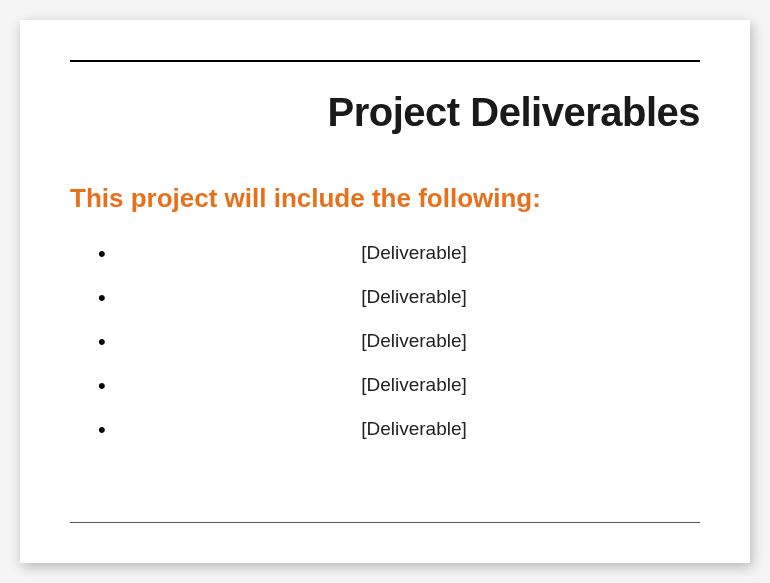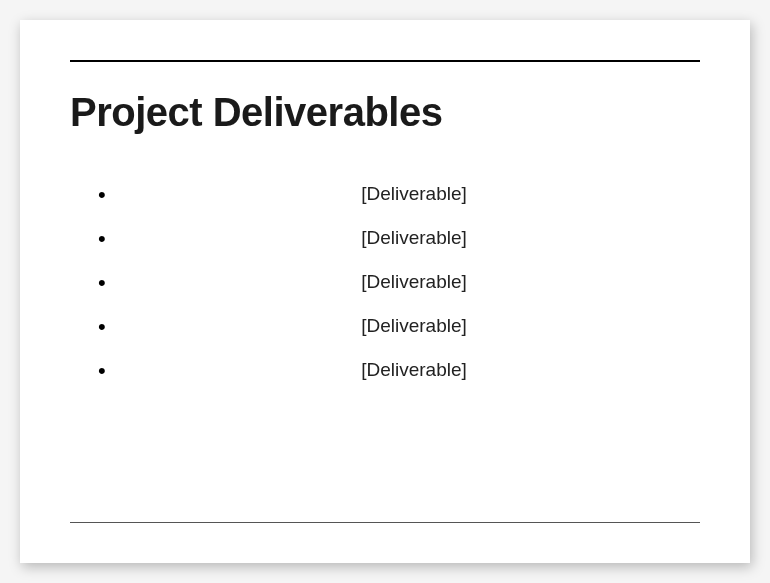--- a/index.html
+++ b/index.html
@@ -35,20 +35,21 @@
       left: 50px;
       right: 50px;
       bottom: 40px;
     }
     .heading {
       font-size: 40px;
       font-weight: 700;
       color: #1a1a1a;
       letter-spacing: -0.5px;
       margin-bottom: 48px;
+      text-align: right;
     }
     .subheading {
       font-size: 26px;
       font-weight: 600;
       color: #e8701a;
       margin-bottom: 28px;
     }
     .items {
       list-style: none;
       padding-left: 28px;
@@ -70,20 +71,21 @@
       line-height: 1;
       top: 1px;
     }
   </style>
 </head>
 <body>
 
 <div class="page">
   <div class="rule-top"></div>
   <h1 class="heading">Project Deliverables</h1>
+  <h2 class="subheading">This project will include the following:</h2>
   <ul class="items">
     <li>[Deliverable]</li>
     <li>[Deliverable]</li>
     <li>[Deliverable]</li>
     <li>[Deliverable]</li>
     <li>[Deliverable]</li>
   </ul>
   <div class="rule-bottom"></div>
 </div>
 

